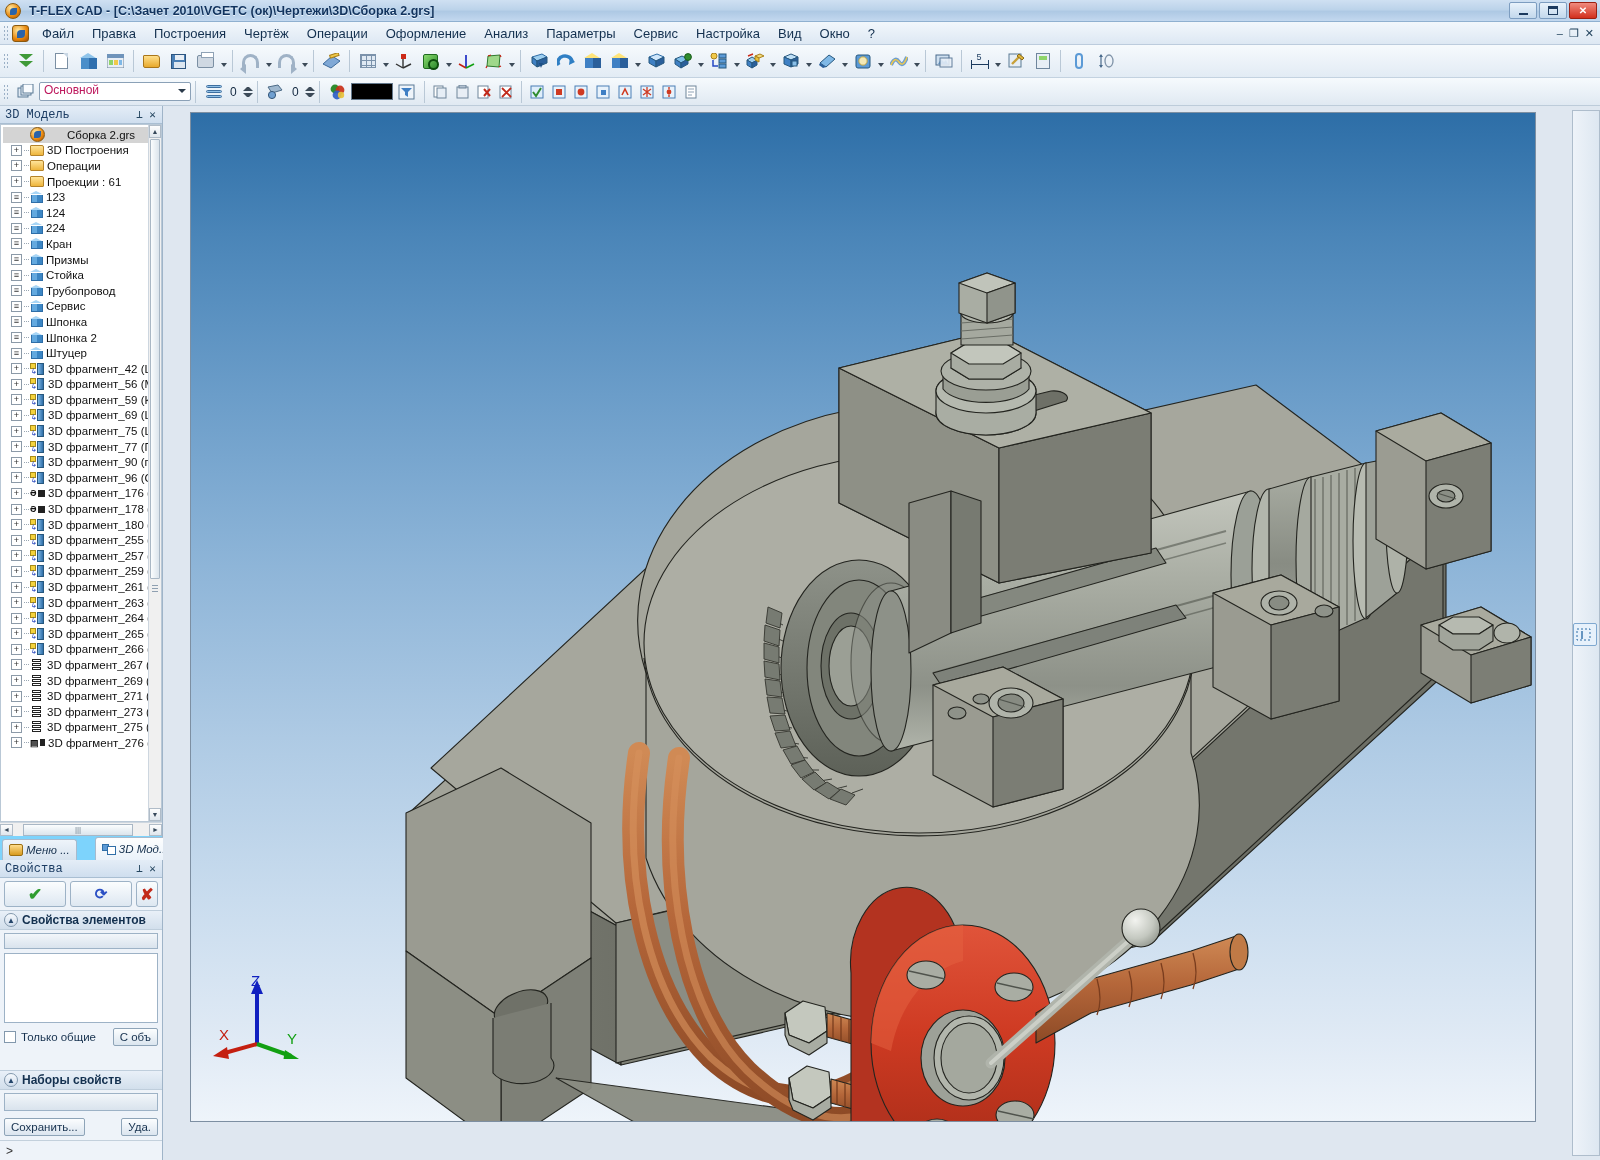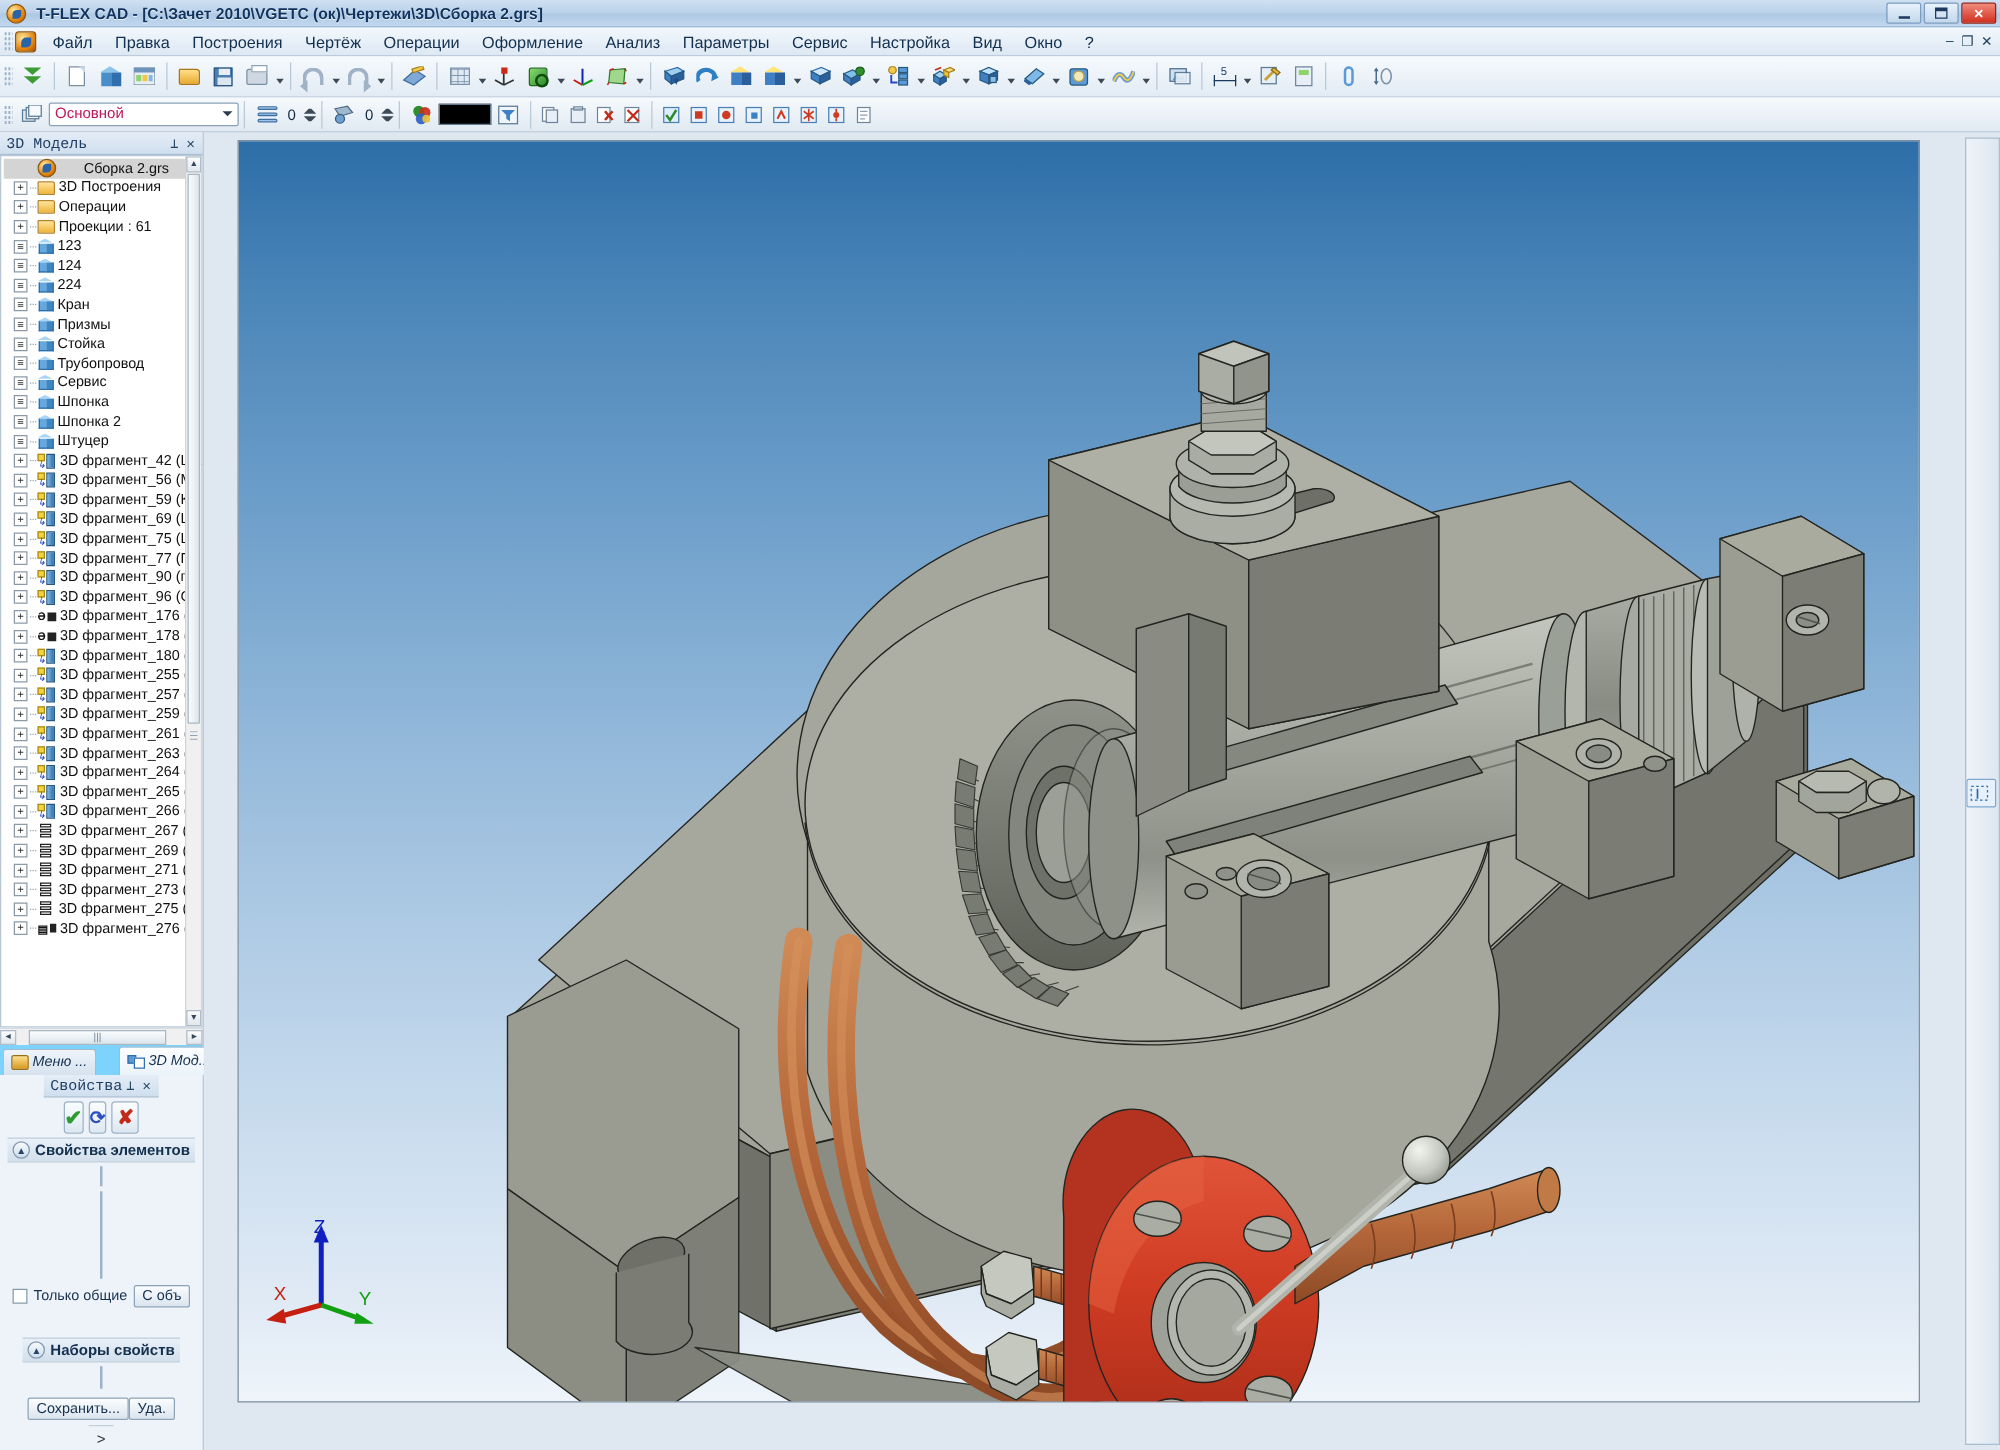--- a/index.html
+++ b/index.html
@@ -206,21 +206,21 @@
   .tab{height:21px;display:flex;align-items:center;gap:3px;padding:0 6px;
      background:linear-gradient(#eef4fa,#d6e2ee);border:1px solid #a7bacd;border-bottom:none;
      border-radius:3px 3px 0 0;font-size:11.5px;color:#17324f;white-space:nowrap;}
   .tab.active{background:linear-gradient(#fdfefe,#eaf2fa);height:23px;margin-left:16px;}
   .tab .tic{width:14px;height:12px;flex:none;}
   .tic-menu{background:linear-gradient(#ffdd8c,#d79a1e);border:1px solid #9c6f12;border-radius:2px;}
   .tic-3d{position:relative;}
   .tic-3d::before{content:"";position:absolute;left:0;top:1px;width:5px;height:5px;background:#5b9ad6;border:1px solid #2f6ea8;}
   .tic-3d::after{content:"";position:absolute;right:0;bottom:0;width:7px;height:7px;background:#fff;border:1px solid #2f6ea8;}
 
-  .props{flex:none;display:flex;flex-direction:column;background:#eef3f9;align-items:center;}
+  .props{flex:none;display:flex;flex-direction:column;background:#eef3f9;}
   .prop-btns{height:32px;display:flex;align-items:center;gap:4px;padding:3px 4px;flex:none;}
   .pbtn{flex:1;height:26px;border:1px solid #9db2c6;border-radius:3px;
      background:linear-gradient(#fbfdfe,#dde7f1);display:flex;align-items:center;justify-content:center;}
   .pbtn .check{color:#2f9c2f;font-size:17px;font-weight:bold;line-height:1;}
   .pbtn .refresh{color:#2a4fc4;font-size:15px;font-weight:bold;}
   .pbtn .xred{color:#c22a1a;font-size:16px;font-weight:bold;}
   .section-hdr{height:20px;display:flex;align-items:center;gap:4px;padding:0 4px;flex:none;
      background:linear-gradient(#e9f0f8,#d2dfec);border-top:1px solid #bfcedc;border-bottom:1px solid #bfcedc;
      font-size:12px;font-weight:bold;color:#13304f;}
   .circ-btn{width:14px;height:14px;border-radius:50%;border:1px solid #8298ad;

